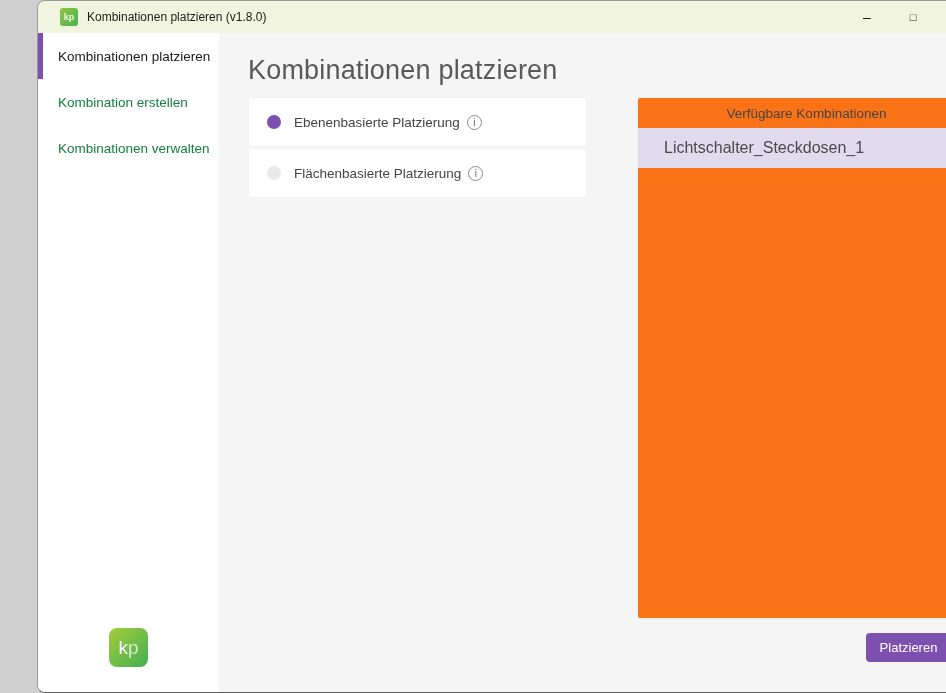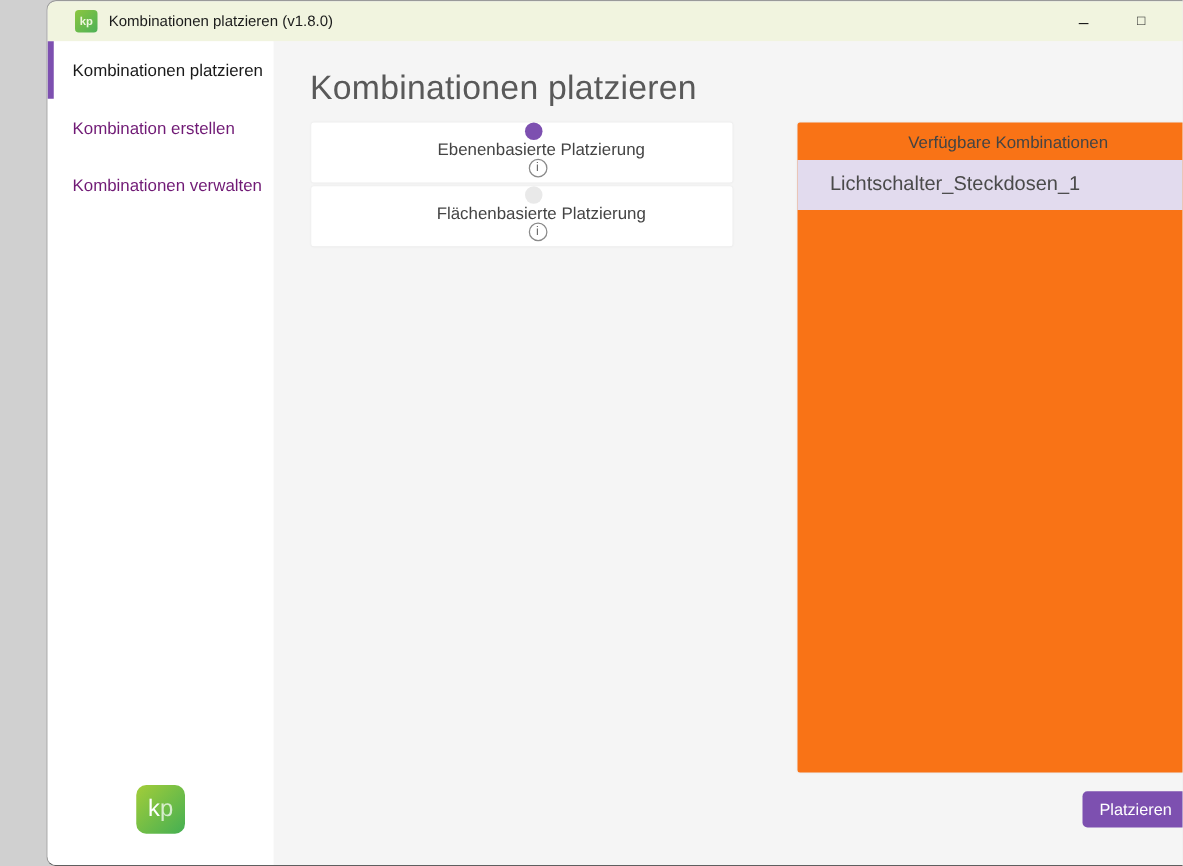--- a/index.html
+++ b/index.html
@@ -58,21 +58,21 @@
     background: #ffffff;
     position: relative;
     flex-shrink: 0;
   }
   .nav-item {
     position: relative;
     height: 46px;
     display: flex; align-items: center;
     padding-left: 20px;
     font-size: 13.5px;
-    color: #701a75;
+    color: #15803d;
     cursor: pointer;
   }
   .nav-item.active { color: #191919; }
   .nav-item.active::before {
     content: "";
     position: absolute;
     left: 0; top: 0; bottom: 0;
     width: 5px;
     background: #7d50b0;
   }
@@ -109,21 +109,20 @@
   }
   .option-card {
     height: 48px;
     background: #ffffff;
     border-radius: 2px;
     box-shadow: 0 0 2px rgba(0,0,0,0.05);
     display: flex; align-items: center;
     padding-left: 18px;
     margin-bottom: 3px;
     cursor: pointer;
-    flex-direction: column;
   }
   .radio {
     width: 14px; height: 14px;
     border-radius: 50%;
     flex-shrink: 0;
   }
   .radio.checked { background: #7d50b0; }
   .radio.unchecked { background: #e9e9e9; }
   .option-label {
     margin-left: 13px;

